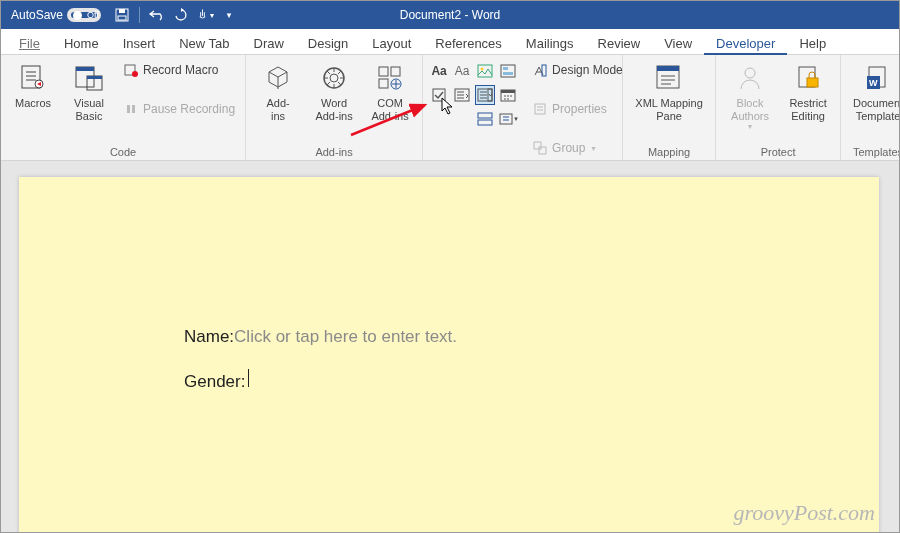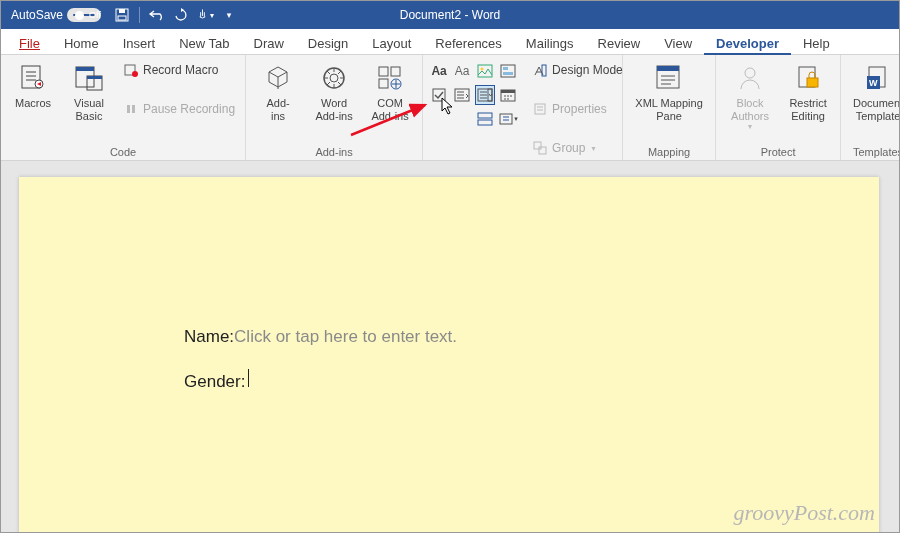--- a/index.html
+++ b/index.html
@@ -2,32 +2,32 @@
 <html><head>
 <meta charset="utf-8">
 <style>
   * { box-sizing: border-box; margin: 0; padding: 0; font-family: "Segoe UI", Tahoma, sans-serif; }
   body { width: 900px; height: 533px; overflow: hidden; background: #fff; position: relative; border: 1px solid #999; }
 
   
   .titlebar { height: 28px; background: #2b579a; color: #fff; display: flex; align-items: center; font-size: 12px; padding: 0 4px; position: relative; }
   .qat { display: flex; align-items: center; gap: 6px; }
   .autosave { display: flex; align-items: center; gap: 4px; padding: 0 6px; }
-  .autosave-toggle { width: 34px; height: 14px; border: 6px solid #e5e5e5; border-radius: 7px; position: relative; display:flex; align-items:center; padding:0 2px;}
+  .autosave-toggle { width: 34px; height: 14px; border: 4px solid #e5e5e5; border-radius: 7px; position: relative; display:flex; align-items:center; padding:0 2px;}
   .autosave-toggle::before { content: ""; width: 9px; height: 9px; border-radius: 50%; background: #fff; position:absolute; left:2px;}
   .autosave-toggle span{ font-size:9px; margin-left:14px;}
   .qat-icon { width: 18px; height: 18px; display: flex; align-items: center; justify-content: center; cursor: pointer; }
   .qat-sep { width:1px; height:16px; background: rgba(255,255,255,.35); margin: 0 2px;}
   .title-center { position: absolute; left: 50%; transform: translateX(-50%); font-size: 12px; white-space: nowrap;}
 
   
   .tabs { height: 26px; background: #fff; display: flex; align-items: flex-end; font-size: 13px; color: #444; padding: 0 6px; border-bottom: 1px solid #d4d4d4; }
   .tab { padding: 4px 12px 3px; cursor: pointer; }
-  .tab.file { color: #b91c1c; text-decoration: underline; }
-  .tab.active { color: #2b579a; font-weight: 700; border-bottom: 2px solid #2b579a; margin-bottom:-1px; padding-bottom:2px;}
+  .tab.file { color: #737373; text-decoration: underline; }
+  .tab.active { color: #2b579a; font-weight: 400; border-bottom: 2px solid #2b579a; margin-bottom:-1px; padding-bottom:2px;}
   
   
   .ribbon { height: 106px; background: #f3f3f3; display: flex; font-size: 11px; color: #444; border-bottom:1px solid #d4d4d4;}
   .group { display: flex; flex-direction: column; padding: 4px 6px 2px; border-right: 1px solid #dcdcdc; }
   .group-body { flex: 1; display: flex; align-items: flex-start; gap: 4px; }
   .group-label { text-align: center; color: #666; font-size: 11px; padding-top: 2px;}
   .big-btn { display: flex; flex-direction: column; align-items: center; justify-content: flex-start; width: 52px; padding: 3px 2px; cursor: pointer; text-align:center; line-height:1.15;}
   .big-btn.disabled { color:#aaa; }
   .big-icon { width: 32px; height: 32px; margin-bottom: 3px; display:flex; align-items:center; justify-content:center;}
   .small-rows { display:flex; flex-direction:column; gap:21px; justify-content:flex-start; padding-top:2px;}

